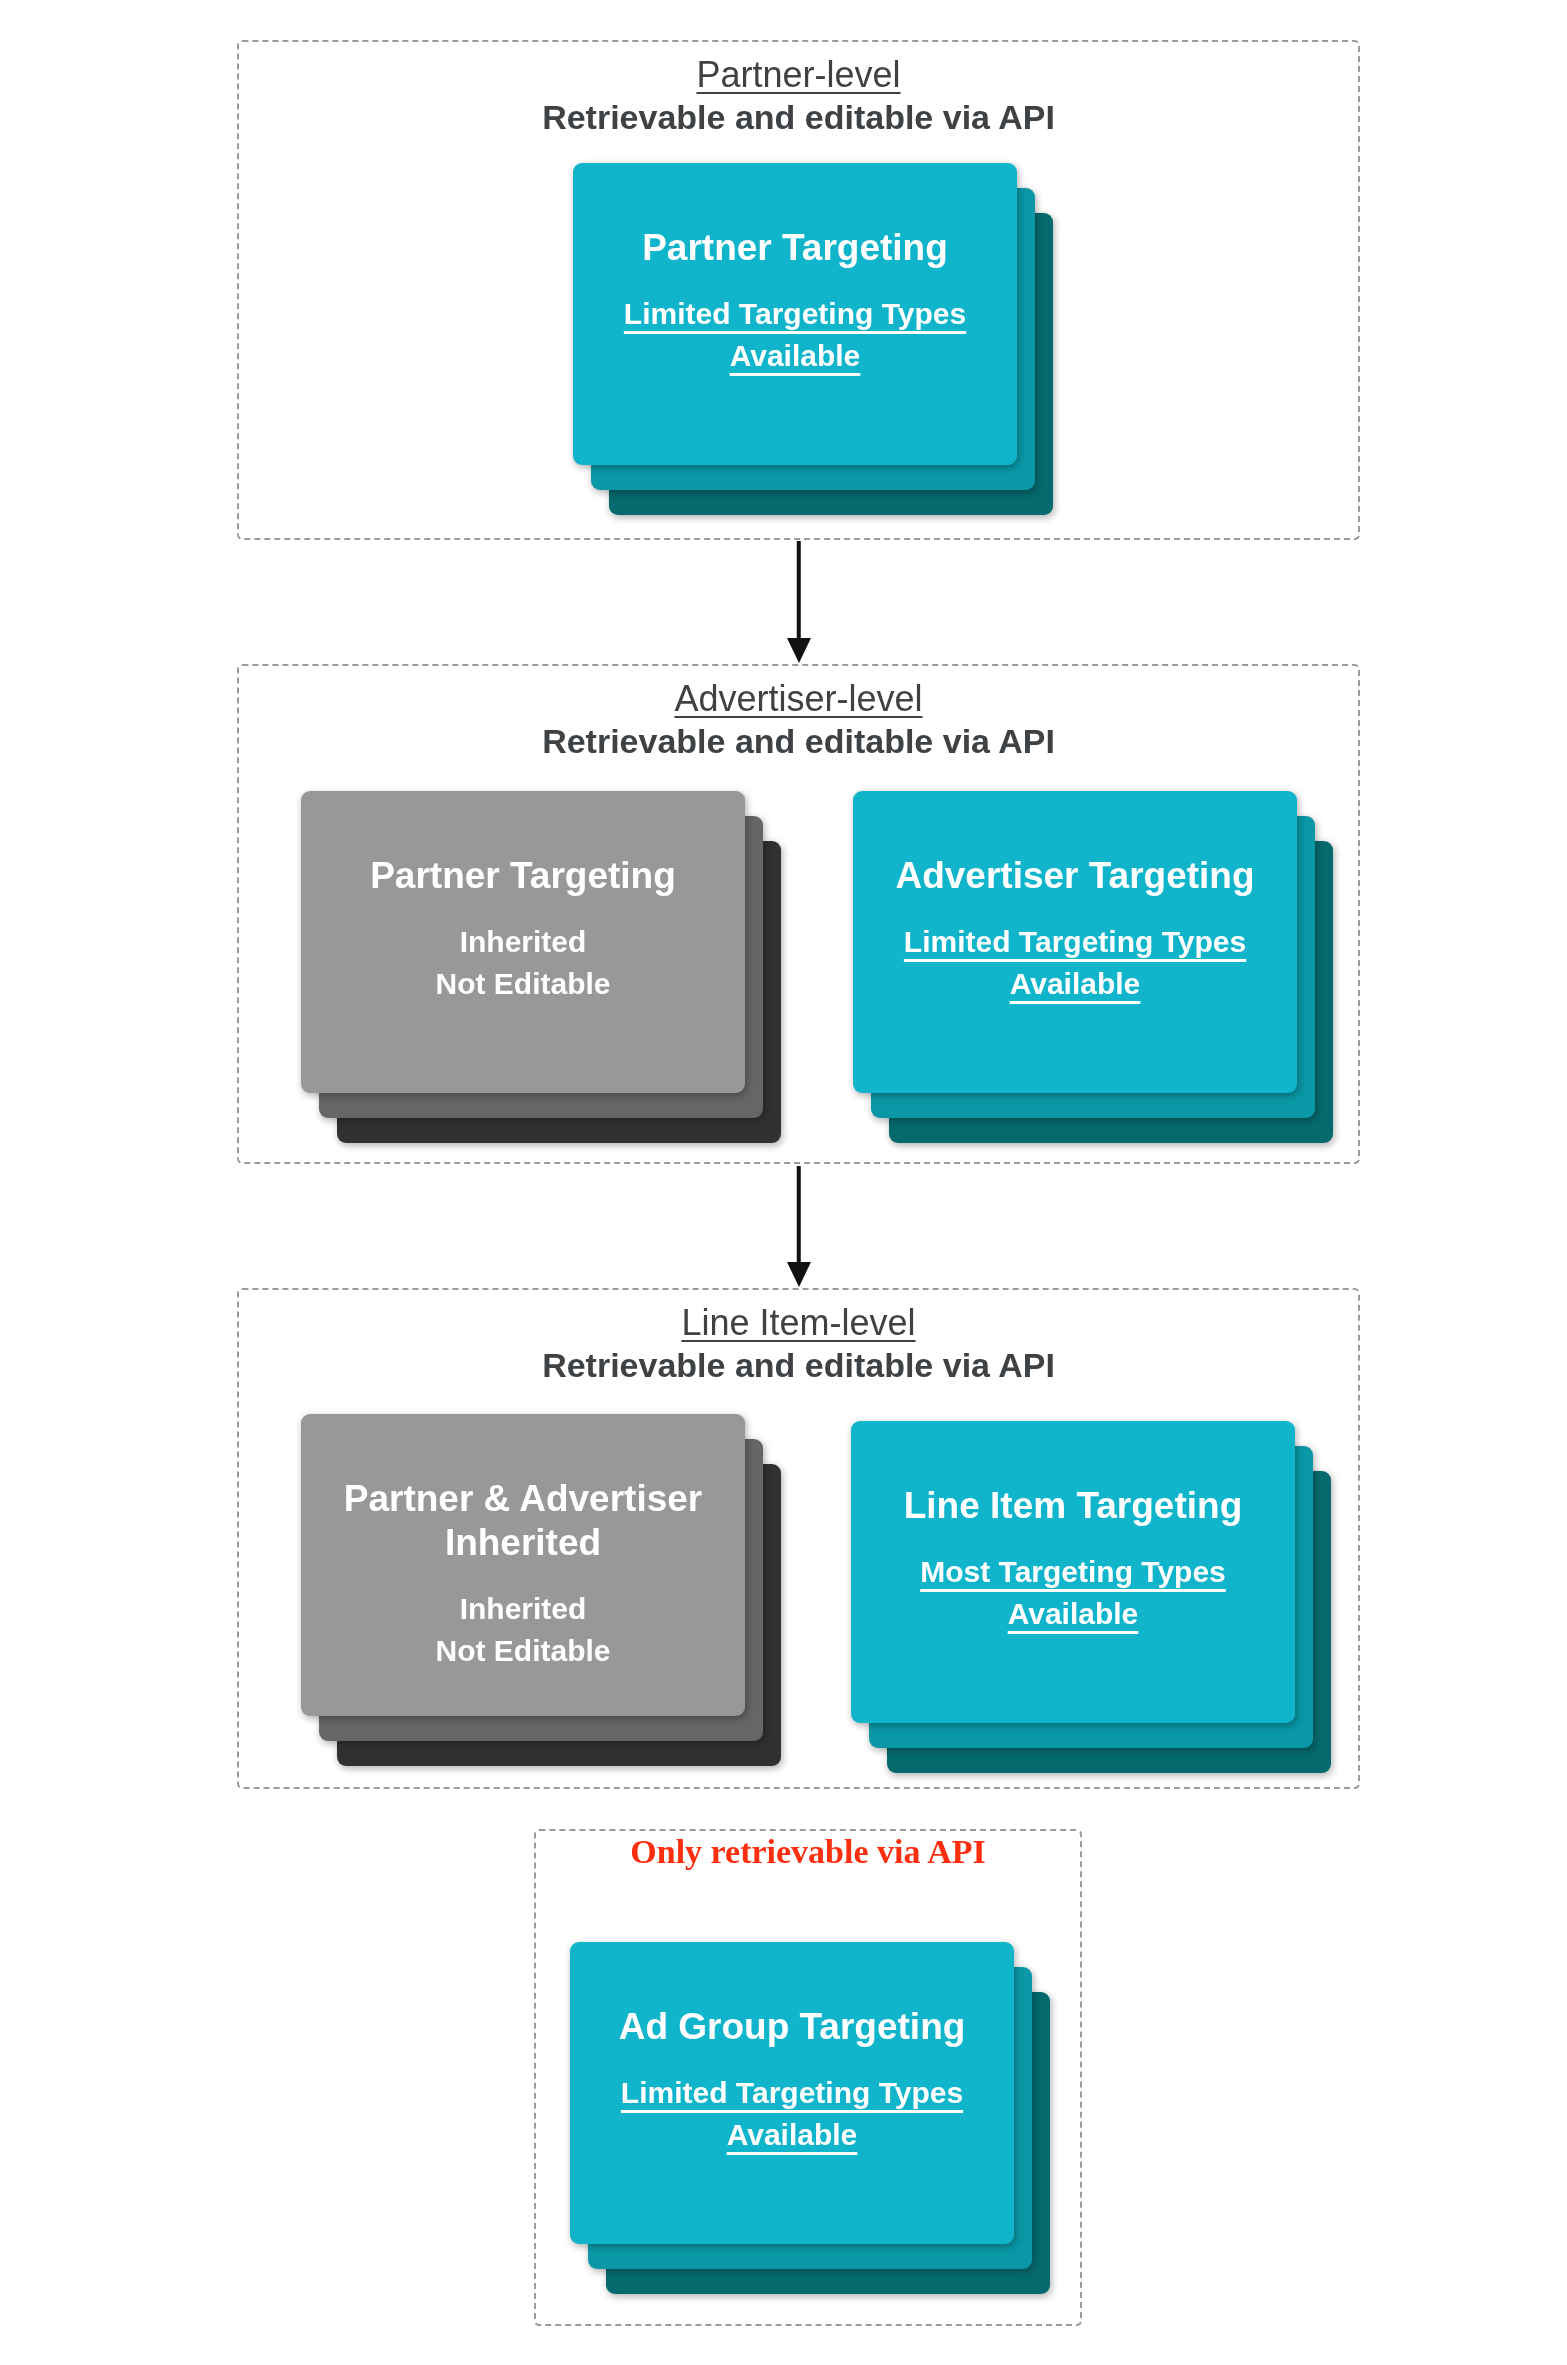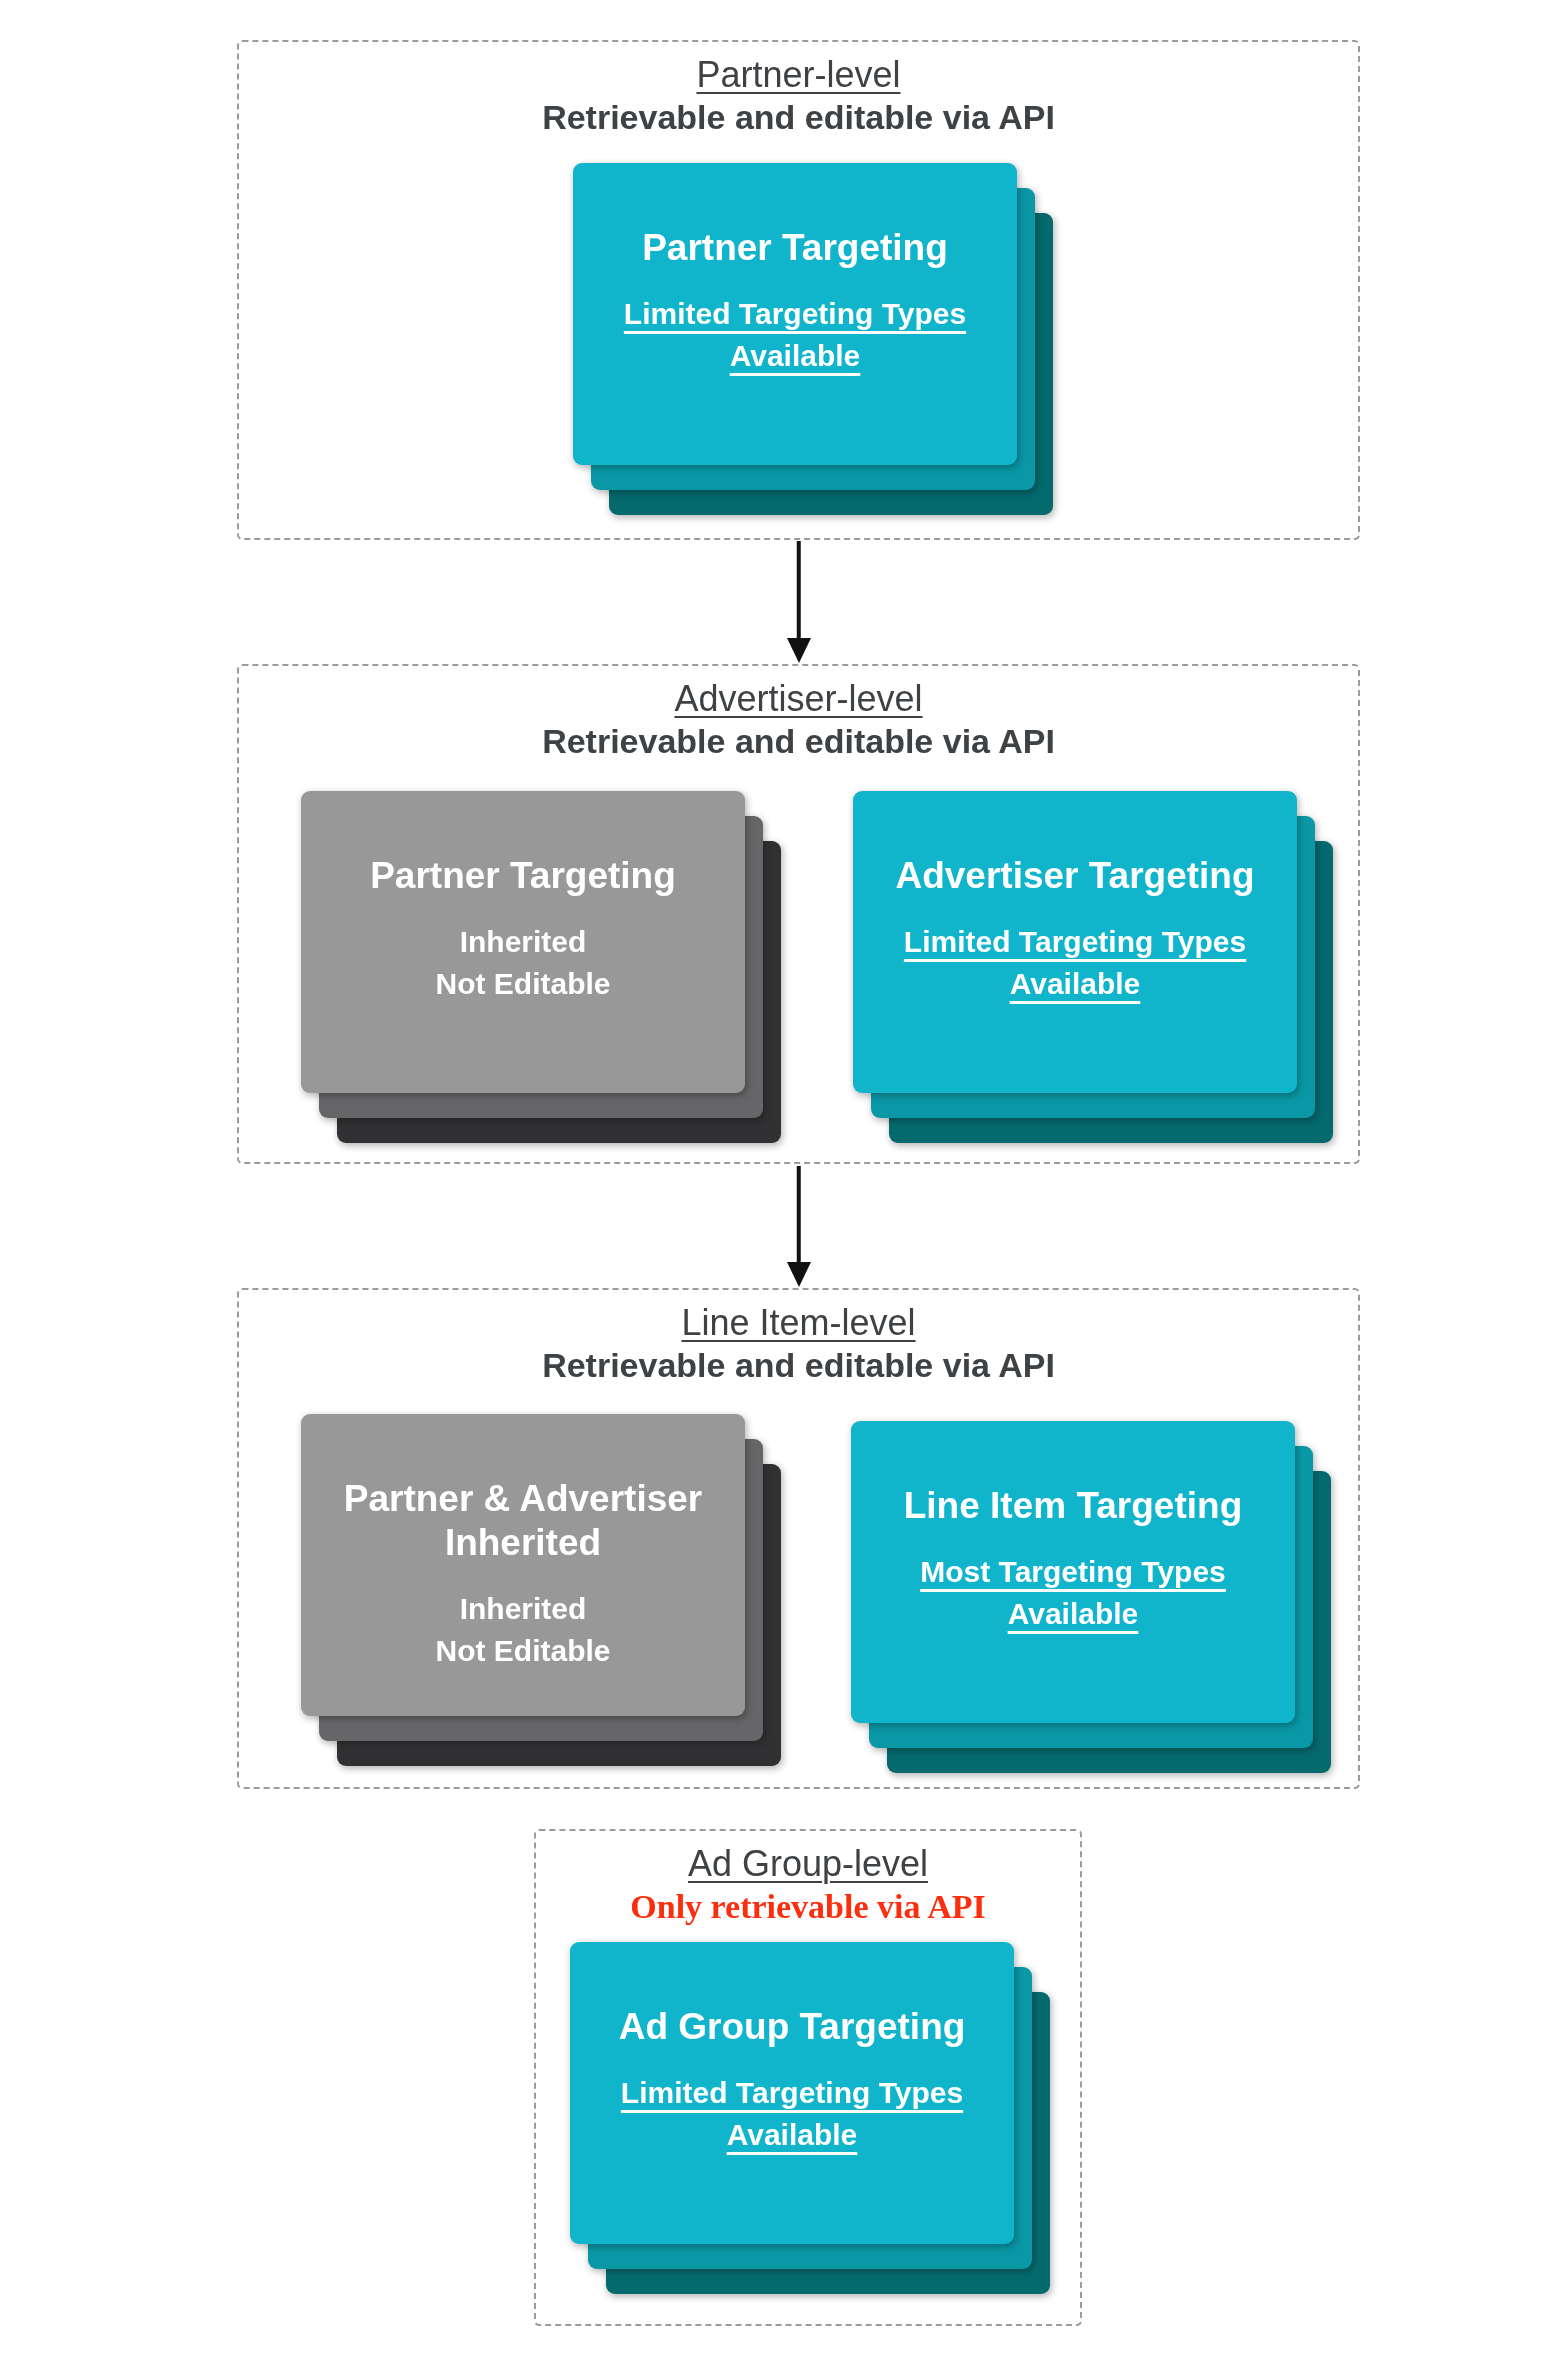--- a/index.html
+++ b/index.html
@@ -147,21 +147,20 @@
         </div>
         <div class="card-note">
           <div>Most Targeting Types</div>
           <div>Available</div>
         </div>
       </div>
     </div>
   </section>
 
   <section class="level" style="left:534px;top:1829px;width:548px;height:497px;">
-    <div class="level-title">Ad Group-level</div>
     <div class="level-sub alert">Only retrievable via API</div>
     <div class="stack teal" style="left:34px;top:111px;">
       <div class="layer back"></div>
       <div class="layer mid"></div>
       <div class="layer front">
         <div class="card-title">
           <div>Ad Group Targeting</div>
           <div></div>
         </div>
         <div class="card-note">

